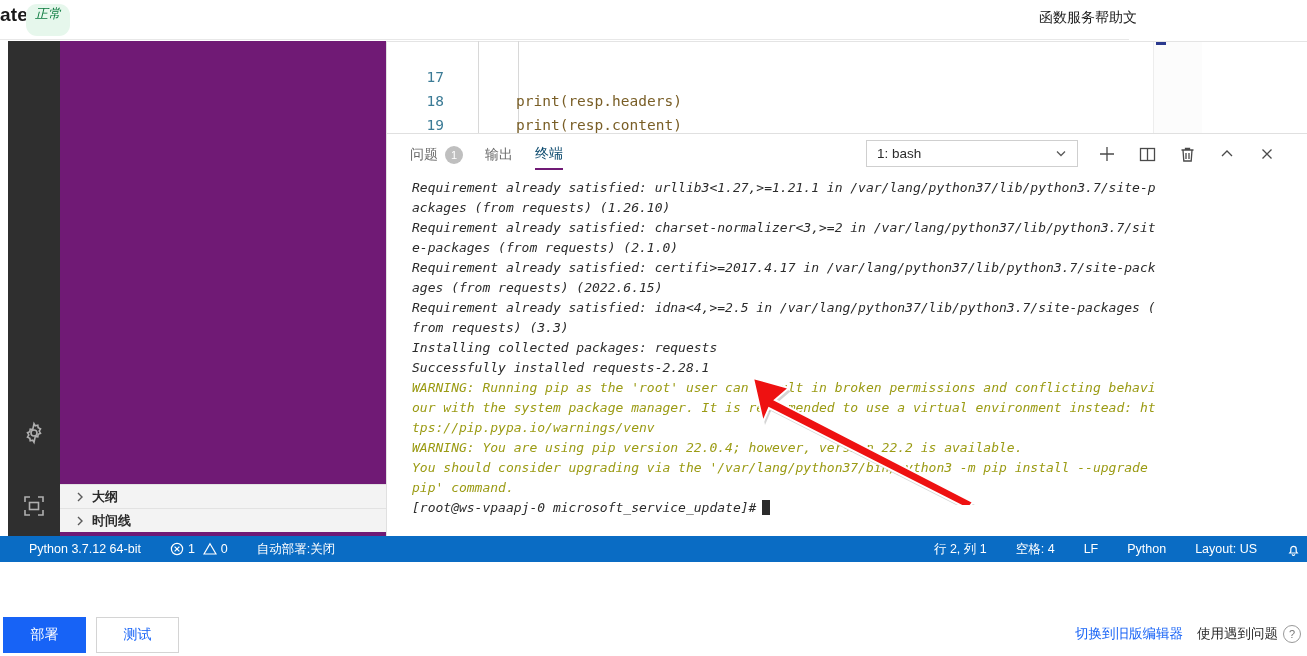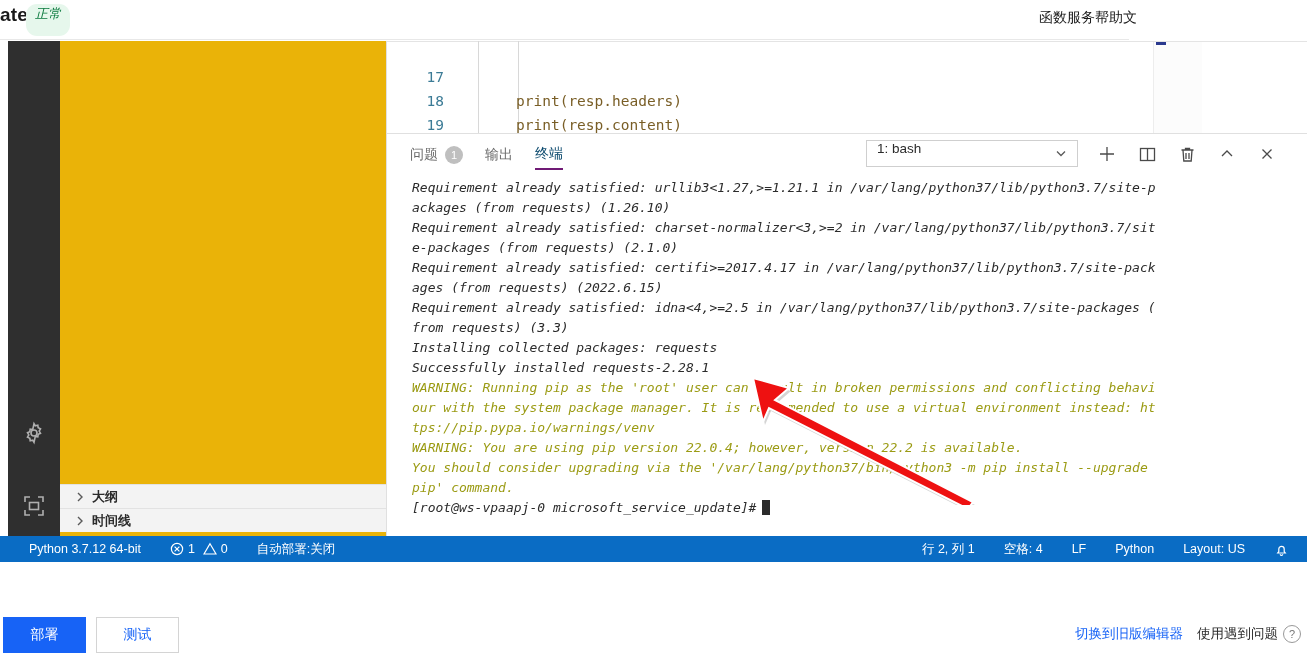--- a/index.html
+++ b/index.html
@@ -69,21 +69,21 @@
   }
   .activity-icon svg { display: block; }
   #act-gear  { top: 371px; }
   #act-frame { top: 444px; }
 
   
   .side-panel {
     position: absolute;
     left: 60px; top: 41px;
     width: 327px; height: 495px;
-    background: #eab308;
+    background: #701a75;
     border-right: 1px solid #e0e0e0;
     box-sizing: border-box;
   }
   .panel-section {
     position: absolute;
     left: 0; width: 326px; height: 23px;
     display: flex; align-items: center;
     border-top: 1px solid #e2e2e2;
     background: #f3f3f3;
     font-size: 13px;
@@ -197,21 +197,21 @@
     vertical-align: middle;
     padding: 0 4px;
     box-sizing: border-box;
   }
   .term-select {
     position: absolute;
     left: 479px; top: 6px;
     width: 212px; height: 27px;
     border: 1px solid #cfcfcf;
     background: #ffffff;
-    display: flex; 
+    display: flex; align-items: center;
     box-sizing: border-box;
     cursor: pointer;
   }
   .term-select-label {
     font-size: 13.5px; color: #2b2b2b; margin-left: 10px;
     font-family: "Liberation Sans", sans-serif;
   }
   .term-select-chev {
     position: absolute; right: 9px; top: 5px;
     color: #5a5a5a;
@@ -274,21 +274,21 @@
     align-items: center;
   }
   .sb-item {
     display: flex; align-items: center;
     margin-right: 16px;
     white-space: nowrap;
     cursor: pointer;
     margin-left: 13px;
   }
   .sb-left  { margin-left: 16px; display: flex; align-items: center; }
-  .sb-right { position: absolute; right: 12px; display: flex; }
+  .sb-right { position: absolute; right: 0; display: flex; }
   .sb-icon { margin-right: 4px; display: flex; align-items: center; }
 
   
   .bottom-bar {
     position: absolute;
     left: 0; top: 562px;
     width: 1307px; height: 118px;
     background: #ffffff;
   }
   .btn-deploy {

